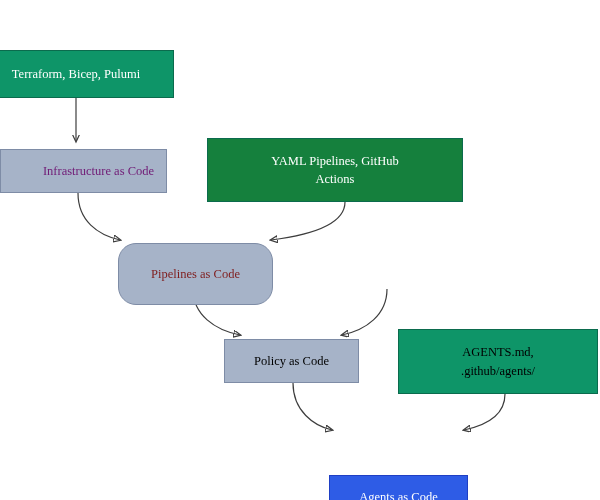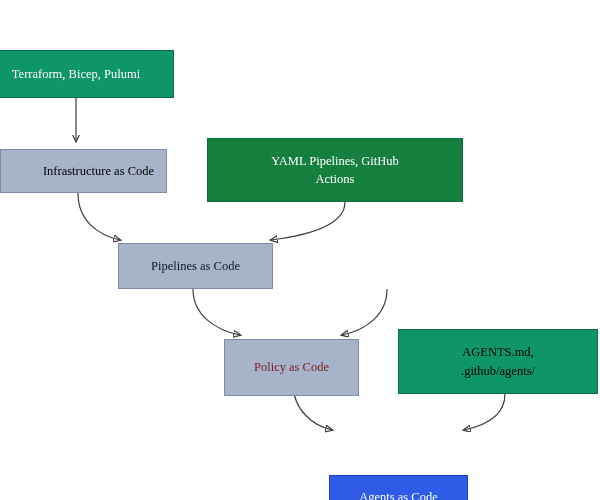--- a/index.html
+++ b/index.html
@@ -40,28 +40,28 @@
     <path d="M78,193 C78,221 98,235 120,240" marker-end="url(#arrowhead)" style="stroke: rgb(61, 61, 61);"></path>
     <path d="M345,202 C345,227 303,236 271,240" marker-end="url(#arrowhead)" style="stroke: rgb(61, 61, 61);"></path>
     <path d="M193,289 C193,315 215,330 240,335" marker-end="url(#arrowhead)" style="stroke: rgb(61, 61, 61);"></path>
     <path d="M387,289 C387,315 366,330 342,335" marker-end="url(#arrowhead)" style="stroke: rgb(61, 61, 61);"></path>
     <path d="M293,383 C293,411 314,426 332,430" marker-end="url(#arrowhead)" style="stroke: rgb(61, 61, 61);"></path>
     <path d="M505,394 C505,417 483,426 464,430" marker-end="url(#arrowhead)" style="stroke: rgb(61, 61, 61);"></path>
   </svg>
 
   <div class="node tools" style="left: -22px; top: 50px; width: 196px; height: 48px; background: rgb(14, 149, 104); border-color: rgb(11, 107, 77); color: rgb(255, 255, 255);">Terraform, Bicep, Pulumi</div>
 
-  <div class="node concept" style="left: 0px; top: 149px; width: 167px; height: 44px; background: rgb(166, 179, 200); border-color: rgb(126, 140, 166); color: #000000; padding-left: 36px;">Infrastructure as Code</div>
+  <div class="node concept" style="left: 0px; top: 149px; width: 167px; height: 44px; background: rgb(166, 179, 200); border-color: rgb(126, 140, 166); color: #701a75; padding-left: 36px;">Infrastructure as Code</div>
 
   <div class="node tools" style="left: 207px; top: 138px; width: 256px; height: 64px; background: #15803d; border-color: rgb(11, 107, 77); color: rgb(255, 255, 255);">YAML Pipelines, GitHub
 Actions</div>
 
-  <div class="node concept" style="left: 118px; top: 243px; width: 155px; height: 46px; background: rgb(166, 179, 200); border-color: rgb(126, 140, 166); color: #0f172a;">Pipelines as Code</div>
+  <div class="node concept" style="left: 118px; top: 243px; width: 155px; height: 62px; background: rgb(166, 179, 200); border-color: rgb(126, 140, 166); color: #7f1d1d; border-radius: 18px;">Pipelines as Code</div>
 
 
-  <div class="node concept" style="left: 224px; top: 339px; width: 135px; height: 57px; background: rgb(166, 179, 200); border-color: rgb(126, 140, 166); color: #7f1d1d;">Policy as Code</div>
+  <div class="node concept" style="left: 224px; top: 339px; width: 135px; height: 44px; background: rgb(166, 179, 200); border-color: rgb(126, 140, 166); color: #000000;">Policy as Code</div>
 
   <div class="node tools" style="left: 398px; top: 329px; width: 200px; height: 65px; background: rgb(14, 149, 104); border-color: rgb(11, 107, 77); color: #000000;">AGENTS.md,
 .github/agents/</div>
 
   <div class="node highlight" style="left: 329px; top: 434px; width: 139px; height: 45px; background: rgb(46, 92, 230); border-color: rgb(31, 63, 196); color: rgb(255, 255, 255);">Agents as Code</div>
 
 </div>
 
 </body></html>

